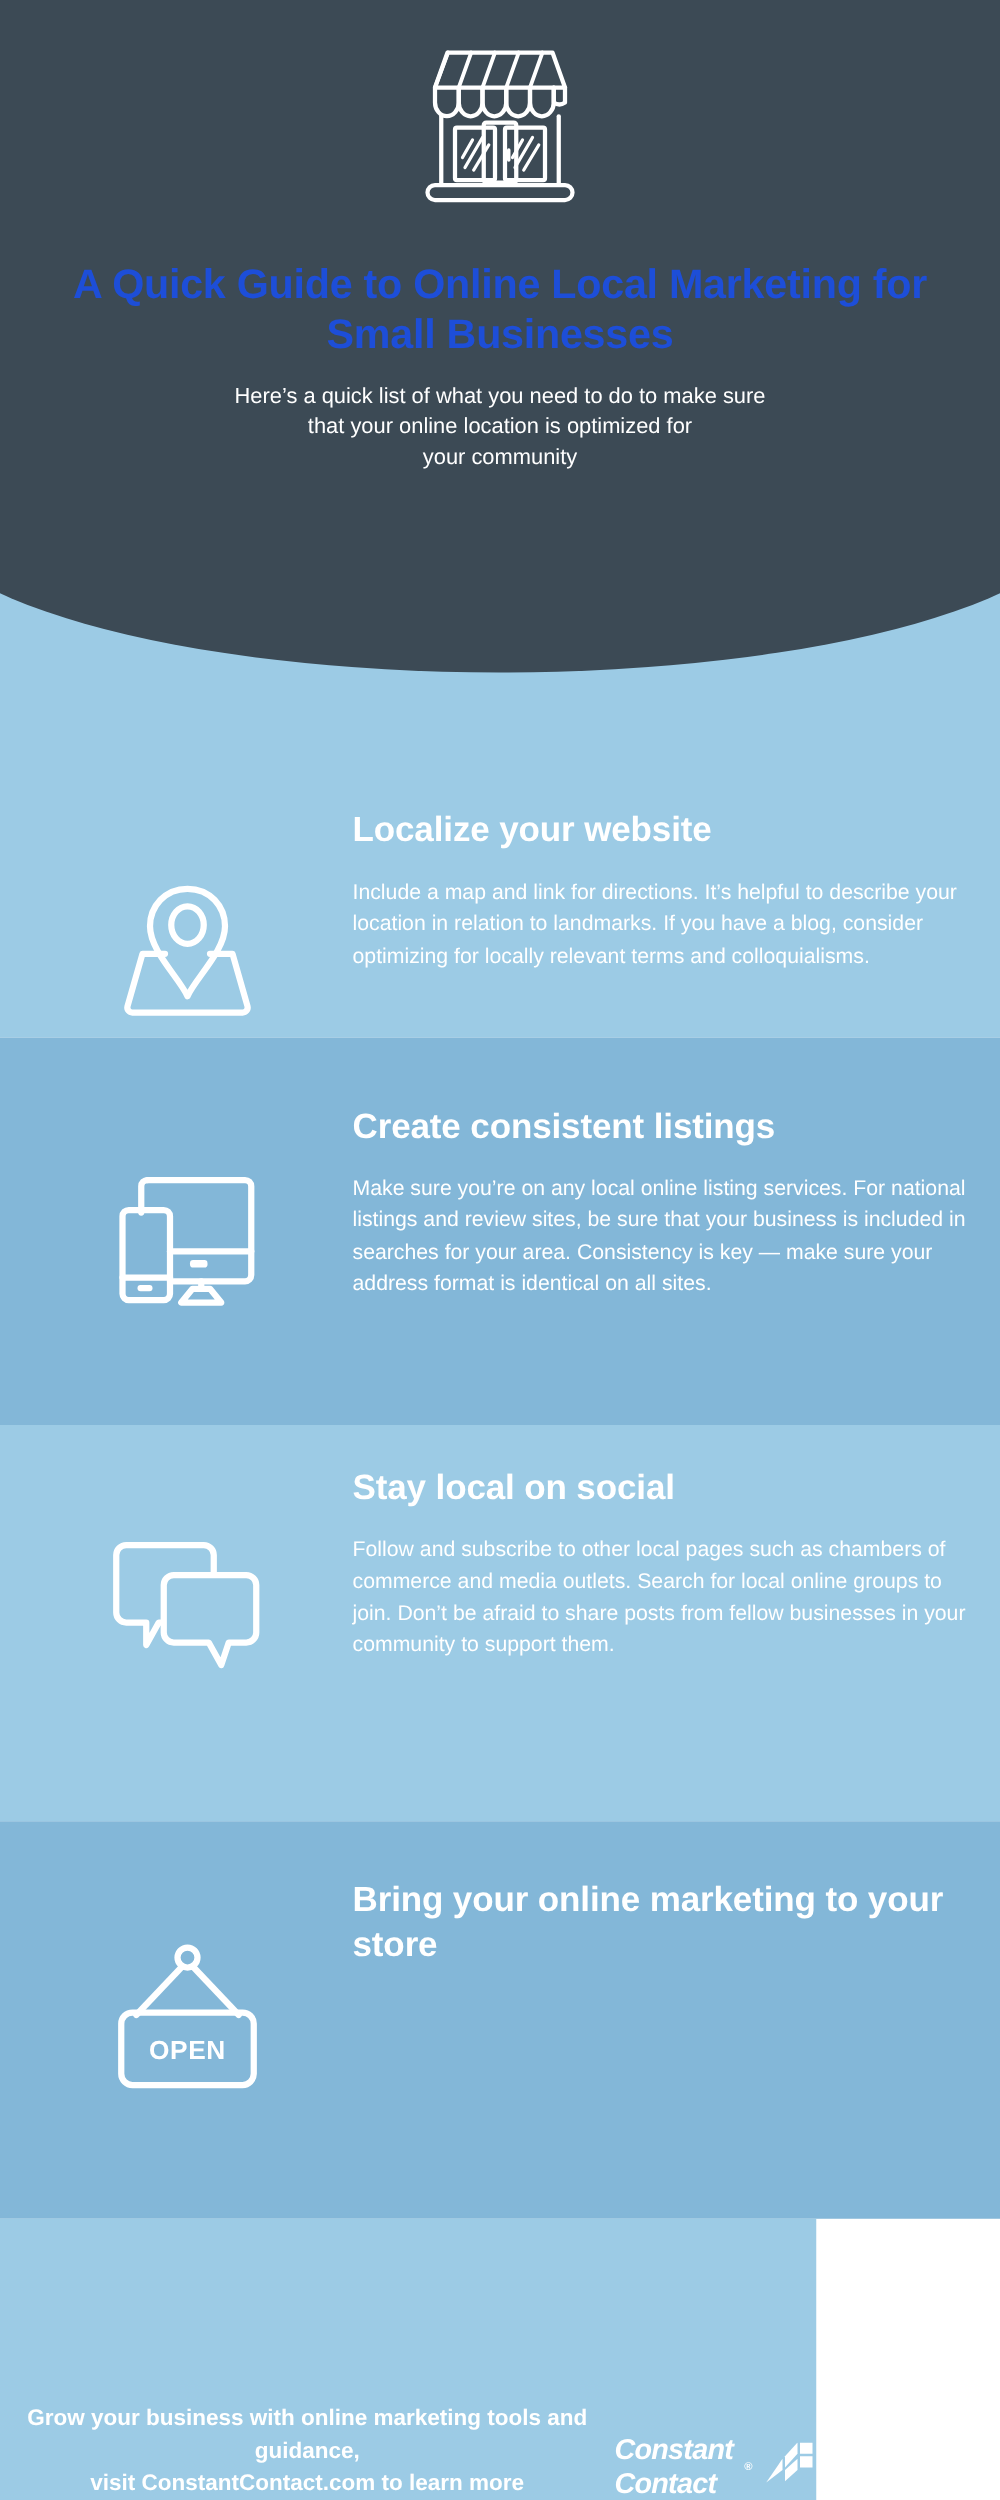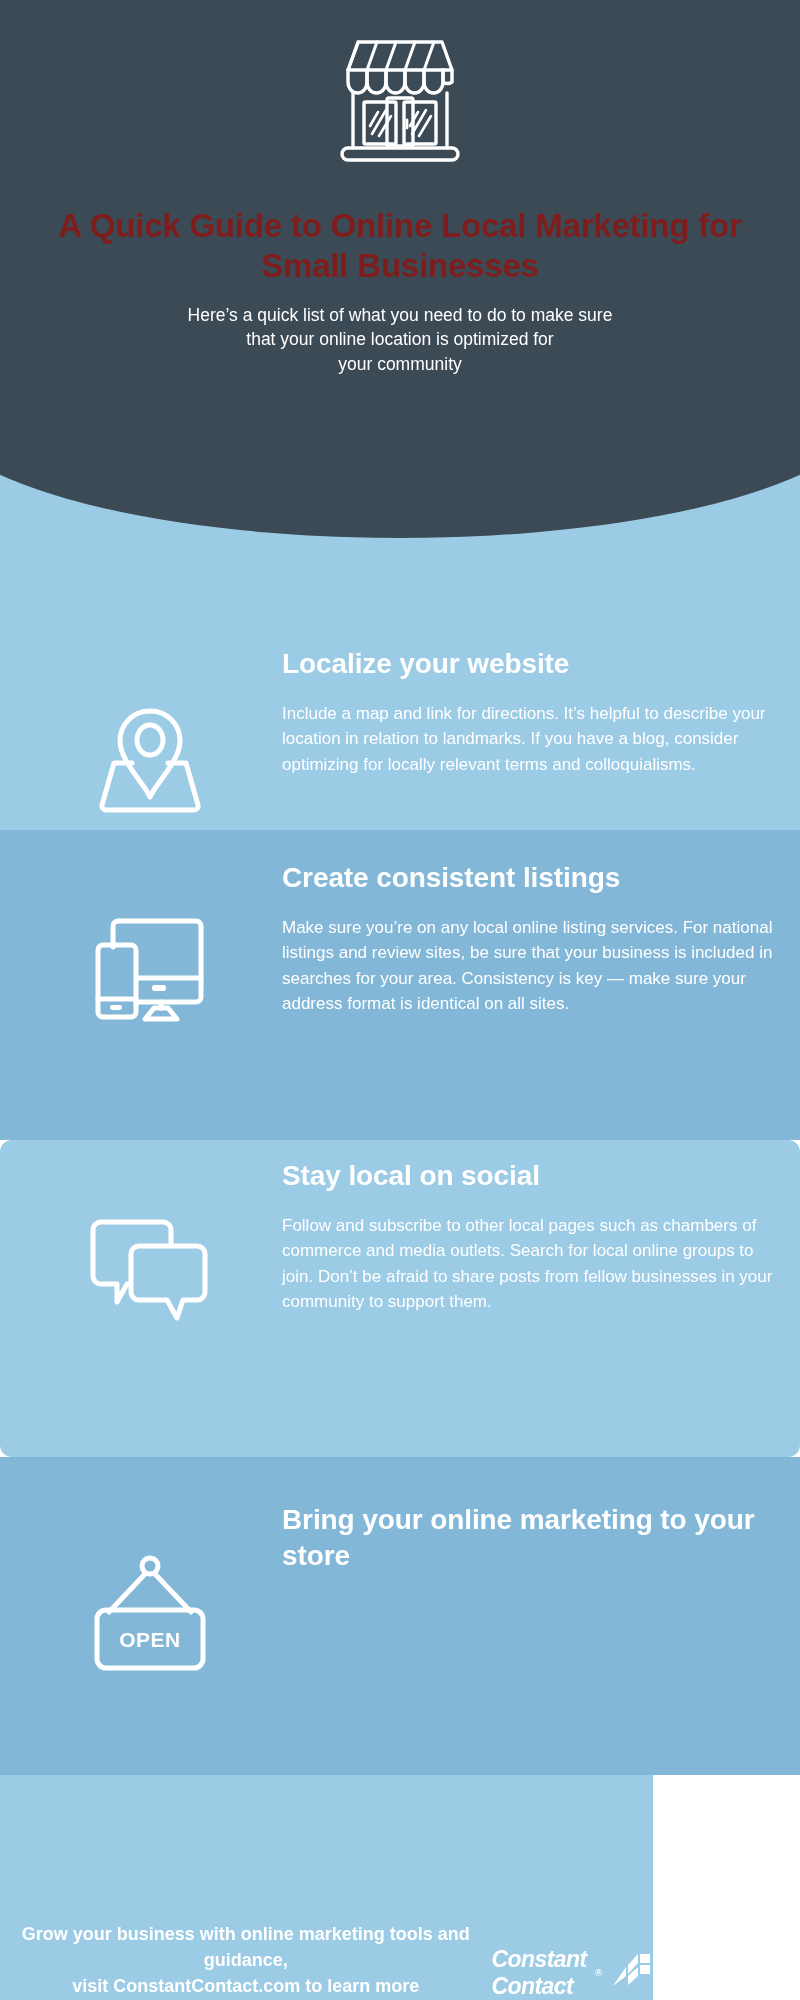--- a/index.html
+++ b/index.html
@@ -42,21 +42,21 @@
     width:800px; height:500px;
     display:flex; flex-direction:column;
     align-items:center;
     z-index:3;
   }
   .store-icon { margin-top:36px; }
   .title {
     margin-top:30px;
     width:700px;
     text-align:center;
-    color:#7f1d1d;
+    color:#1d4ed8;
     font-size:33px;
     font-weight:bold;
     line-height:1.22;
     letter-spacing:-0.2px;
   }
   .subtitle {
     margin-top:16px;
     width:620px;
     text-align:center;
     color:#ffffff;
@@ -210,21 +210,21 @@
           <path d="M38 62 L20 62 L8 104 a4 4 0 0 0 4 5 L100 109 a4 4 0 0 0 4 -5 L92 62 L74 62"></path>
         </svg>
       </div>
     </div>
     <div class="text-col">
       <div class="sec-title">Localize your website</div>
       <div class="sec-body">Include a map and link for directions. It’s helpful to describe your location in relation to landmarks. If you have a blog, consider optimizing for locally relevant terms and colloquialisms.</div>
     </div>
   </div>
 
-  <div class="section sec-dark" style="top:830px; height:310px; padding-top:30px;">
+  <div class="section sec-dark" style="top:830px; height:310px; padding-top:53px;">
     <div class="icon-col" style="padding-top:55px;">
       <div>
         <svg width="124" height="108" viewBox="0 0 124 108" fill="none" stroke="#ffffff" stroke-width="5" stroke-linejoin="round" stroke-linecap="round">
 
           <path d="M30 6 L108 6 a5 5 0 0 1 5 5 L113 82 a5 5 0 0 1 -5 5 L48 87"></path>
           <path d="M30 6 a5 5 0 0 0 -5 5 L25 32"></path>
           <path d="M48 63 L113 63"></path>
           <rect x="64" y="70" width="14" height="6" rx="2.5" fill="#ffffff" stroke="none"></rect>
 
           <path d="M73 87 L73 93"></path>
@@ -235,21 +235,21 @@
           <rect x="22" y="90" width="12" height="5" rx="2.4" fill="#ffffff" stroke="none"></rect>
         </svg>
       </div>
     </div>
     <div class="text-col">
       <div class="sec-title">Create consistent listings</div>
       <div class="sec-body">Make sure you’re on any local online listing services. For national listings and review sites, be sure that your business is included in searches for your area. Consistency is key — make sure your address format is identical on all sites.</div>
     </div>
   </div>
 
-  <div class="section sec-light" style="top:1140px; height:317px; padding-top:18px;border-radius:12px;">
+  <div class="section sec-light" style="top:1140px; height:317px; padding-top:32px;">
     <div class="icon-col" style="padding-top:58px;">
       <div>
         <svg width="126" height="112" viewBox="0 0 126 112" fill="none" stroke="#ffffff" stroke-width="5" stroke-linejoin="round" stroke-linecap="round">
 
           <path d="M14 6 L76 6 a8 8 0 0 1 8 8 L84 60 a8 8 0 0 1 -8 8 L40 68 L30 86 L30 68 L14 68 a8 8 0 0 1 -8 -8 L6 14 a8 8 0 0 1 8 -8 Z"></path>
 
           <path d="M52 30 L110 30 a8 8 0 0 1 8 8 L118 76 a8 8 0 0 1 -8 8 L96 84 L90 102 L80 84 L52 84 a8 8 0 0 1 -8 -8 L44 38 a8 8 0 0 1 8 -8 Z" fill="#9ccbe5"></path>
         </svg>
       </div>
     </div>

